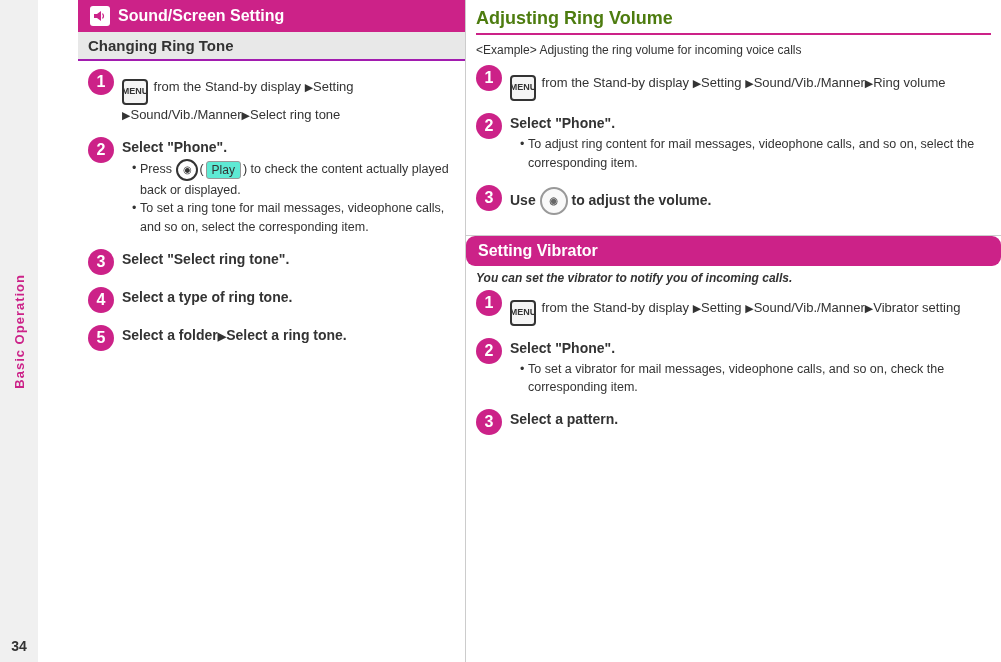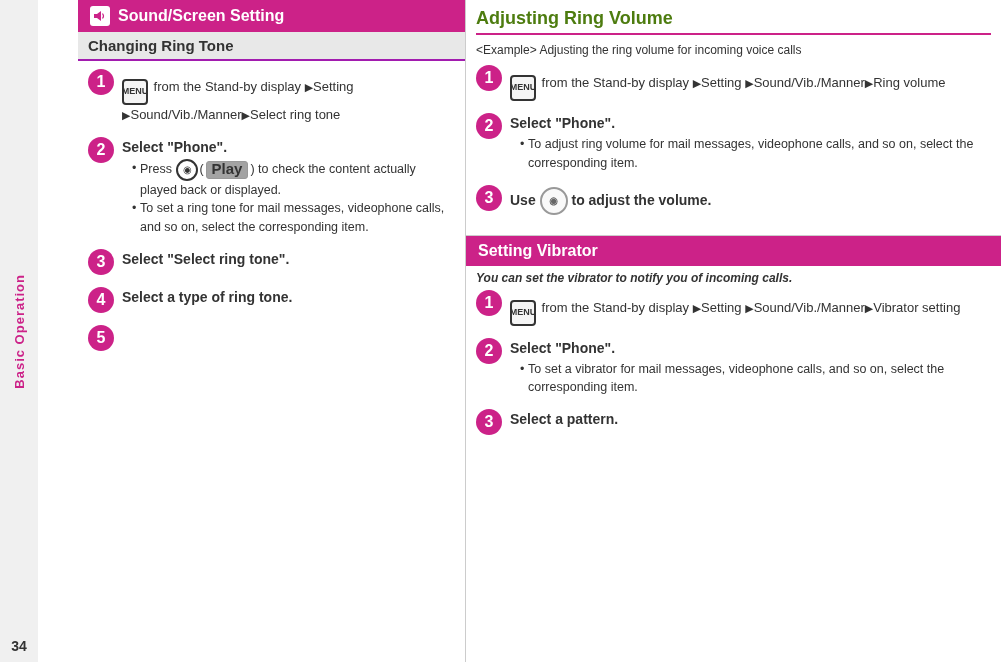--- a/index.html
+++ b/index.html
@@ -198,26 +198,25 @@
     }
 
     .play-btn {
       display: inline-flex;
       align-items: center;
       justify-content: center;
       height: 18px;
       padding: 0 5px;
       border: 1px solid #999;
       border-radius: 3px;
-      font-size: 15px;
-      background: #a3a3a3;
+      font-size: 12px;
+      background: #5eead4;
       vertical-align: middle;
       color: #333;
       margin: 0 2px;
-      font-weight: bold;
     }
 
     .camera-icon {
       display: inline-flex;
       align-items: center;
       justify-content: center;
       width: 22px;
       height: 22px;
       border: 2px solid #333;
       border-radius: 50%;
@@ -248,20 +247,21 @@
       background: #f9f9f9;
     }
 
     
     .vibrator-header {
       background: #cc2288;
       color: #fff;
       font-size: 16px;
       font-weight: bold;
       padding: 6px 12px;
+      border-radius: 9px;
     }
 
     .info-text {
       font-size: 12px;
       font-weight: bold;
       color: #333;
       padding: 5px 10px;
       font-style: italic;
     }
 
@@ -333,20 +333,23 @@
 
       <div class="step">
         <div class="step-number pink">4</div>
         <div class="step-content">
           <div class="step-title">Select a type of ring tone.</div>
         </div>
       </div>
 
       <div class="step">
         <div class="step-number pink">5</div>
+        <div class="step-content">
+          <div class="step-title">Select a folder<span class="nav-arrow"></span>Select a ring tone.</div>
+        </div>
       </div>
 
     </div>
   </div>
 
   <div class="right-column">
 
     <div>
       <div style="padding: 8px 10px 0 10px;">
         <h2 style="font-size:18px; font-weight:bold; color:#4d7c0f; border-bottom:2px solid #cc2288; padding-bottom:4px; margin-bottom:8px;">Adjusting Ring Volume</h2>
@@ -364,21 +367,21 @@
               <span class="nav-arrow"></span>Sound/Vib./Manner<span class="nav-arrow"></span>Ring volume
             </span>
           </div>
         </div>
 
         <div class="step">
           <div class="step-number pink">2</div>
           <div class="step-content">
             <div class="step-title">Select "Phone".</div>
             <ul class="bullet-list">
-              <li>To adjust ring volume for mail messages, videophone calls, and so on, select the corresponding item.</li>
+              <li>To adjust ring content for mail messages, videophone calls, and so on, select the corresponding item.</li>
             </ul>
           </div>
         </div>
 
         <div class="step">
           <div class="step-number pink">3</div>
           <div class="step-content">
             <div class="step-title">
               Use <span class="dial-icon">◉</span> to adjust the volume.
             </div>
@@ -408,21 +411,21 @@
               <span class="nav-arrow"></span>Sound/Vib./Manner<span class="nav-arrow"></span>Vibrator setting
             </span>
           </div>
         </div>
 
         <div class="step">
           <div class="step-number pink">2</div>
           <div class="step-content">
             <div class="step-title">Select "Phone".</div>
             <ul class="bullet-list">
-              <li>To set a vibrator for mail messages, videophone calls, and so on, select the corresponding item.</li>
+              <li>To set a vibrator for mail messages, videophone calls, and so on, check the corresponding item.</li>
             </ul>
           </div>
         </div>
 
         <div class="step">
           <div class="step-number pink">3</div>
           <div class="step-content">
             <div class="step-title">Select a pattern.</div>
           </div>
         </div>

